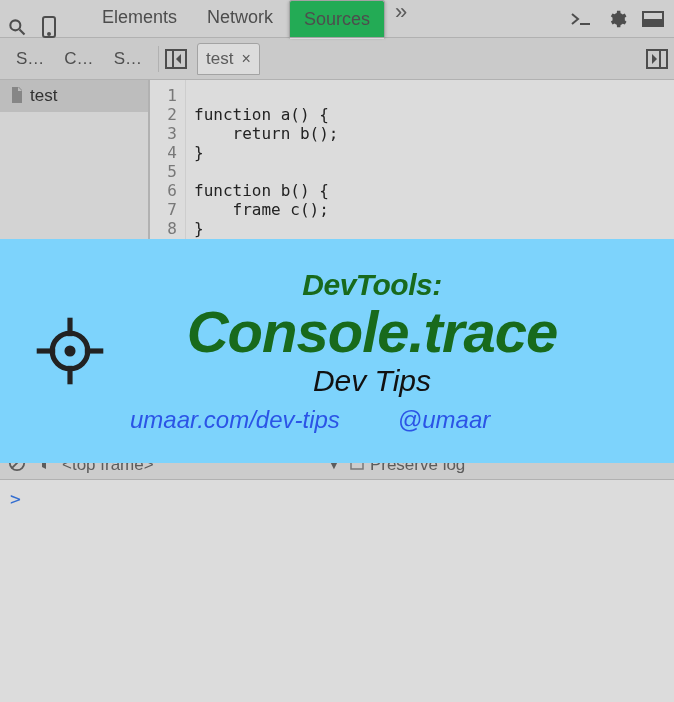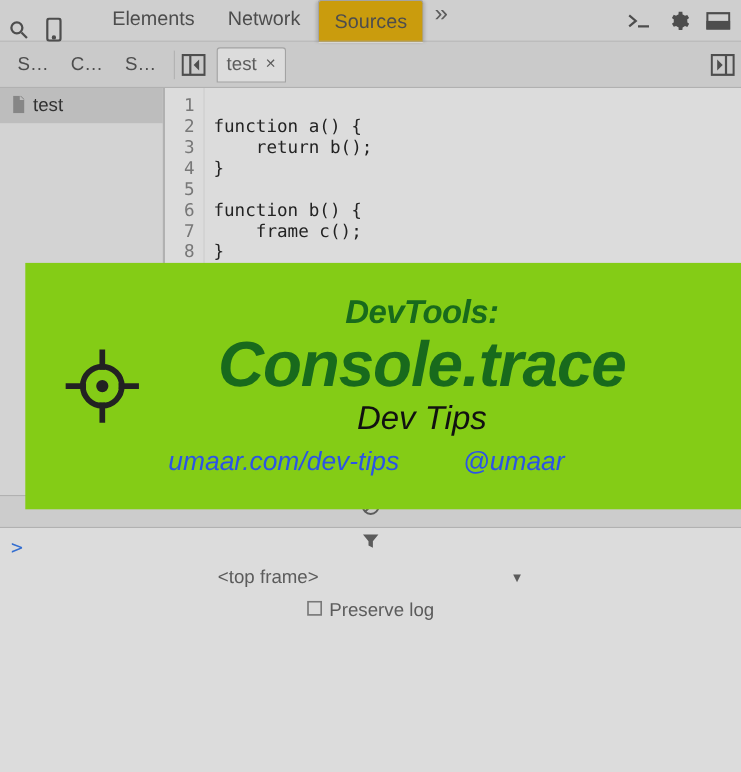--- a/index.html
+++ b/index.html
@@ -28,21 +28,21 @@
   .tb-left { display:flex; align-items:flex-end; gap:10px; }
   .tb-icon { width:22px; height:22px; display:flex; align-items:center; justify-content:center; color:#666; }
   .tabs { display:flex; margin-left: 18px; gap: 2px; }
   .tab {
     padding: 8px 14px 8px 14px;
     font-size: 18px;
     color: #555;
     cursor: pointer;
   }
   .tab.active {
-    background: #eab308;
+    background: #22c55e;
     border: 1px solid #bbb;
     border-bottom: 1px solid #fff;
     border-radius: 3px 3px 0 0;
     box-shadow: 0 -1px 0 #bbb inset, 2px 0 3px -1px rgba(0,0,0,0.15), -2px 0 3px -1px rgba(0,0,0,0.15);
     position: relative; top:1px;
   }
   .tb-more { font-size:22px; color:#666; padding:0 8px; }
   .tb-right { margin-left:auto; display:flex; align-items:center; gap:14px; padding-right:4px;}
   
   .subbar {
@@ -113,45 +113,43 @@
     height:30px;
     display:flex;
     align-items:center;
     gap:10px;
     padding:0 8px;
     background:#ececec;
     border-top:1px solid #ccc;
     border-bottom:1px solid #ccc;
     color:#666;
     font-size:17px;
-    flex-direction:column;
   }
   .frame-select { flex:0 0 auto; display:flex; align-items:center; gap:6px; }
   .frame-name { min-width:260px; display:inline-block;}
   .console-body {
     height:230px;
     background:#fff;
     padding:8px 10px;
     font-family: Menlo, Consolas, monospace;
     color:#367cf1;
     font-size:18px;
     border-bottom: 6px solid #f0f0f0;
   }
   
   .overlay {
     position:absolute;
     left:0; right:0;
     top:239px;
     height:224px;
-    background:#84cc16;
+    background:#7dd3fc;
     display:flex;
     align-items:center;
     padding-left: 30px;
     z-index:10;
-    margin-left:23px;
   }
   .overlay-icon {
     width:80px; height:80px; flex-shrink:0;
     display:flex; align-items:center; justify-content:center;
     margin-right:20px;
   }
   .overlay-text { flex:1; text-align:center; padding-right:60px;}
   .ov-title1 { color:#186a1c; font-weight:700; font-size:30px; font-style:italic; letter-spacing:-0.5px; }
   .ov-title2 { color:#186a1c; font-weight:800; font-size:58px; font-style:italic; line-height:1.05; letter-spacing:-1px;}
   .ov-sub { color:#111; font-weight:400; font-size:30px; font-style:italic; margin-top:2px; }

